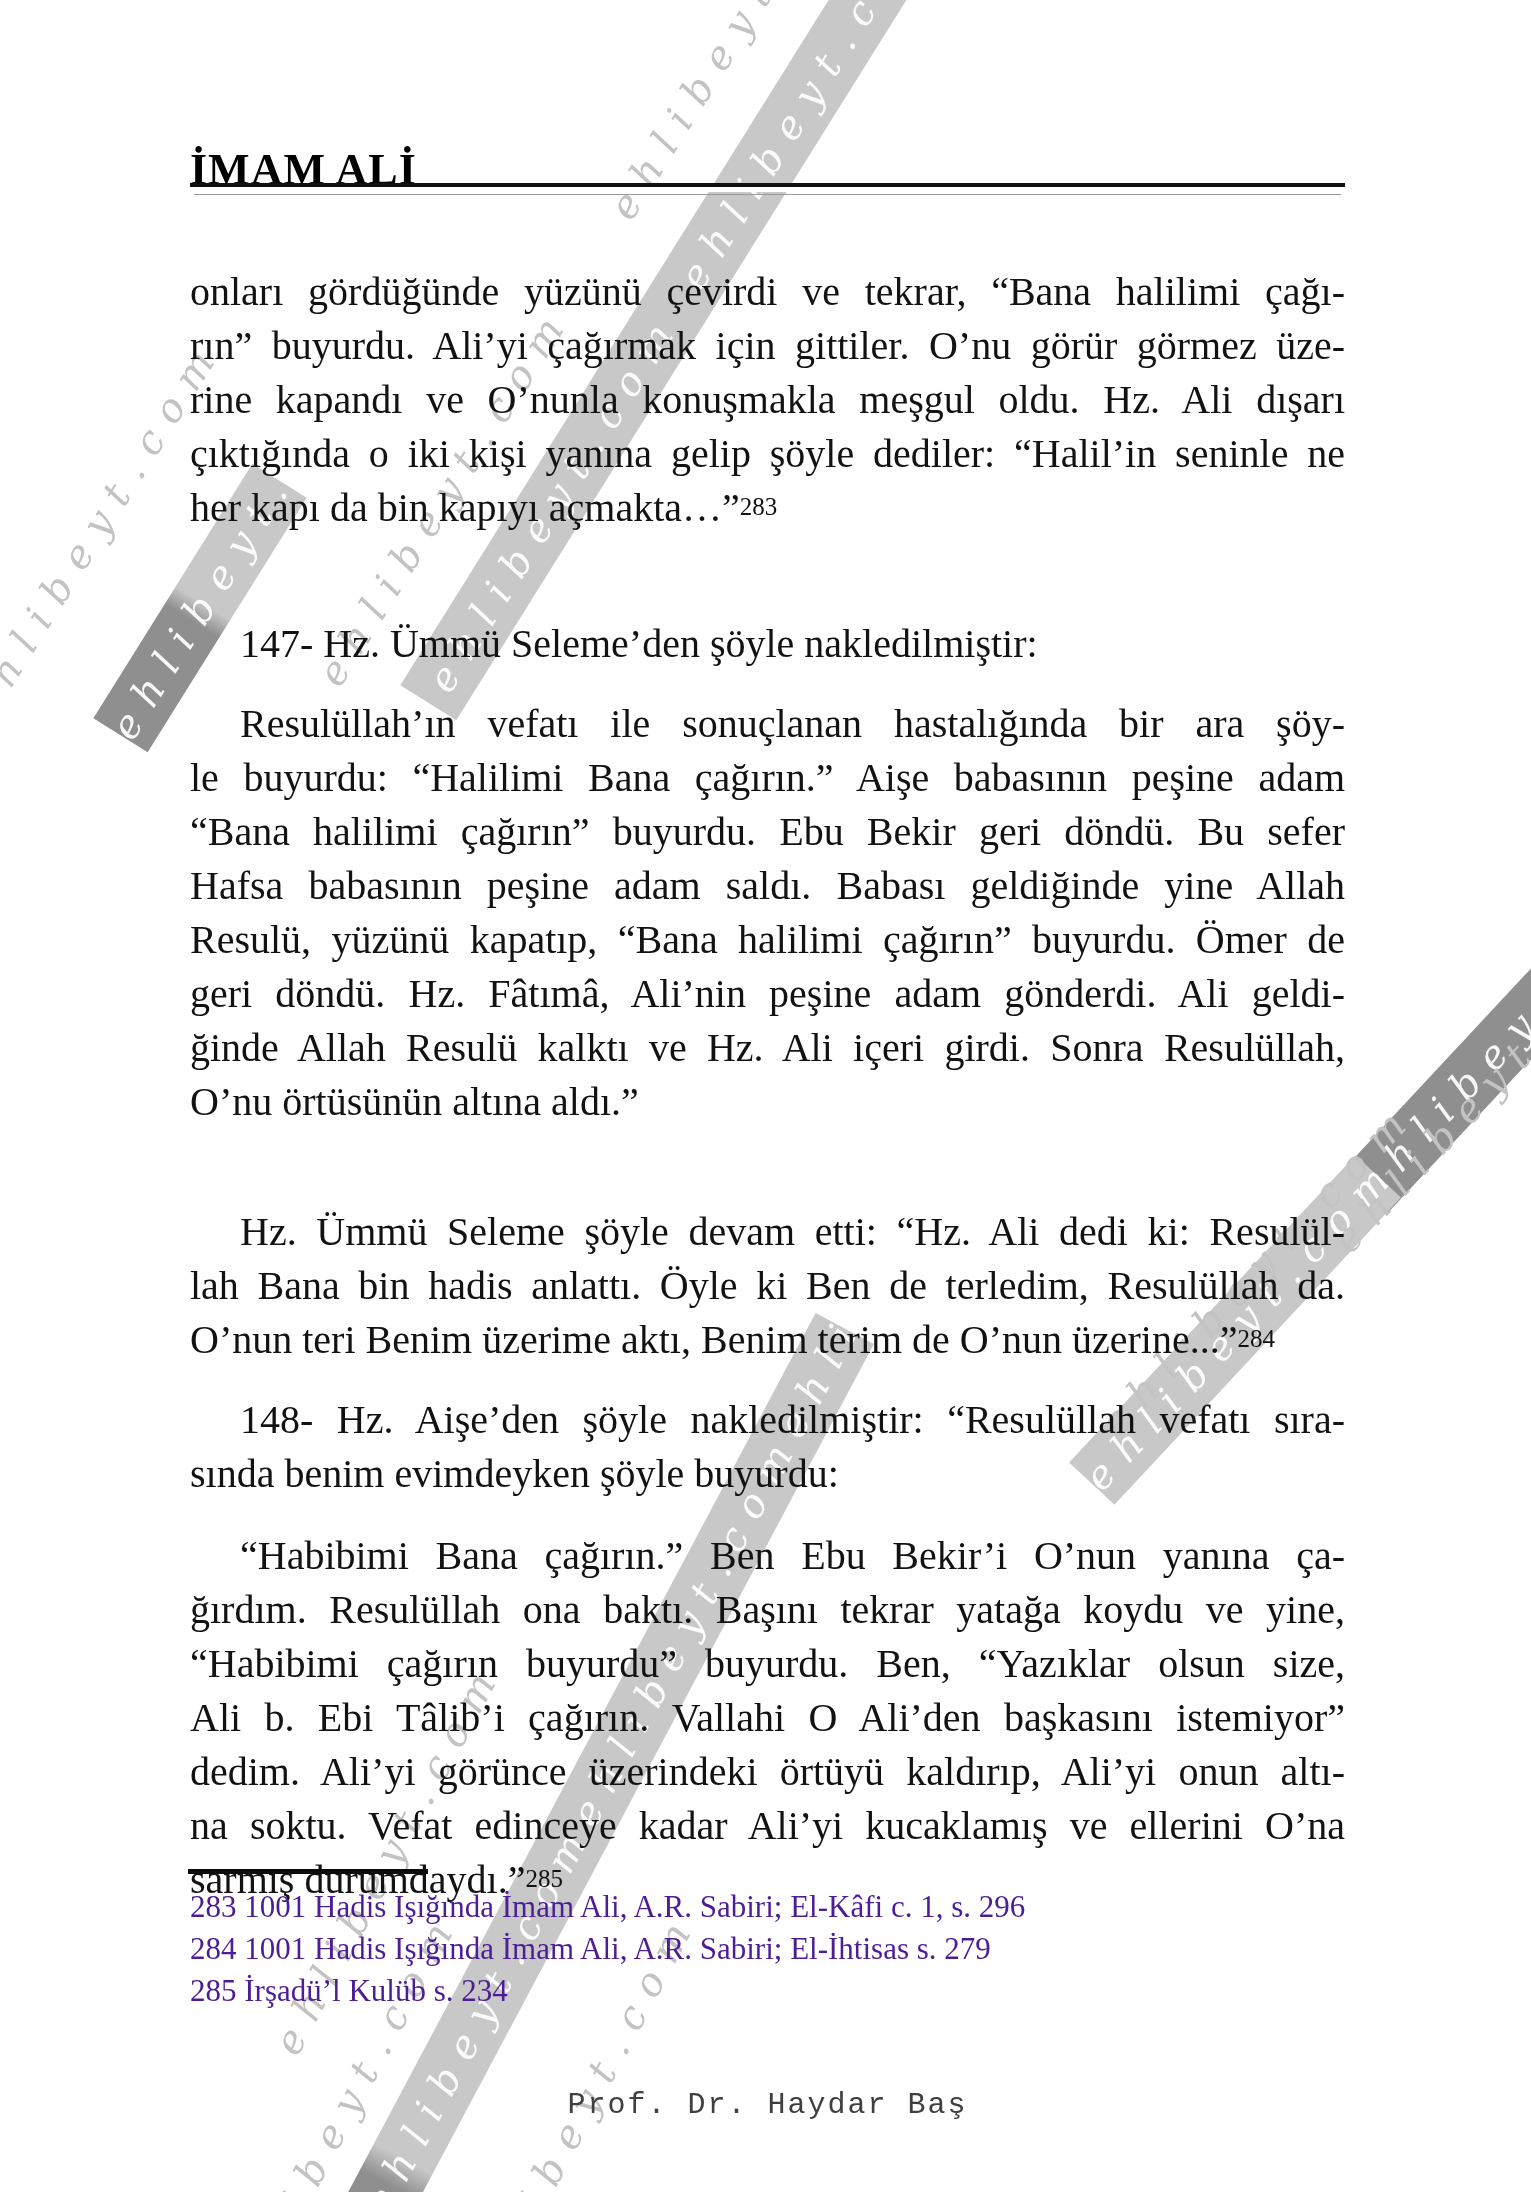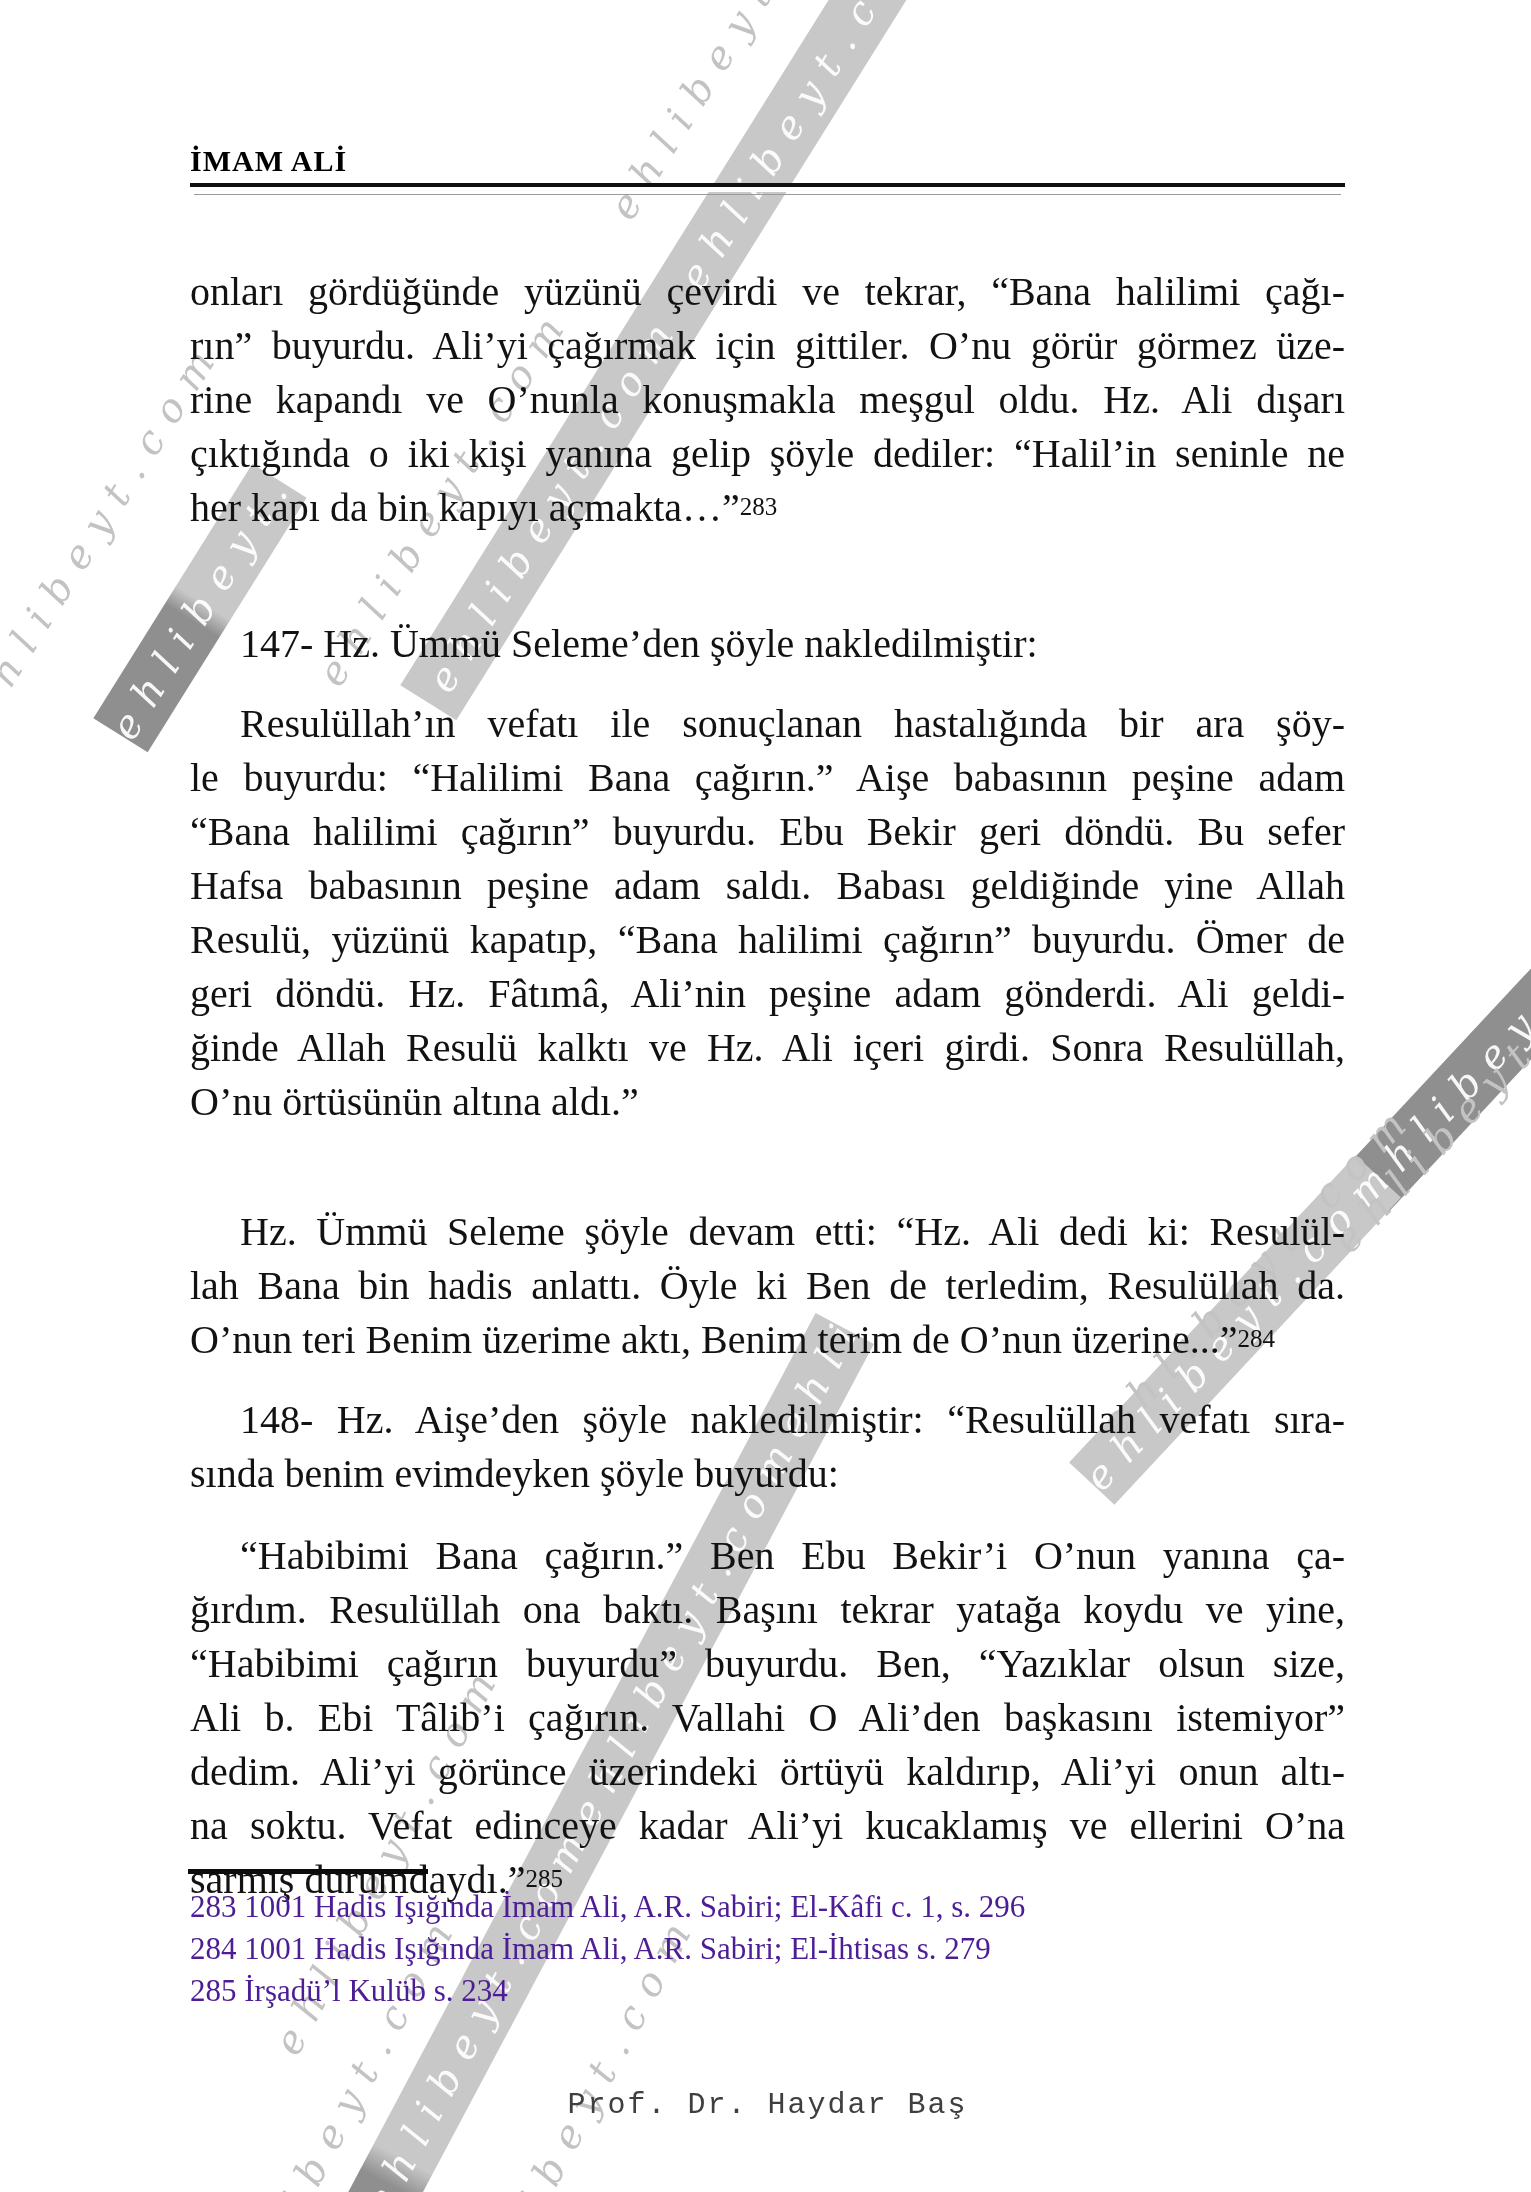--- a/index.html
+++ b/index.html
@@ -20,21 +20,21 @@
     font-family:"DejaVu Serif",serif;font-style:italic;
   }
   .wm-el span{font-size:40px;letter-spacing:15px;}
   .wm-stripe span{color:rgba(255,255,255,0.93);}
   .wm-text{background:transparent;}
   .wm-text span{color:#c3c3c3;}
   
   .content{position:absolute;inset:0;z-index:1;}
   .page-title{
     position:absolute;left:190px;top:144px;
-    font-size:30px;font-weight:bold;letter-spacing:1px;color:#000;
+    font-size:44px;font-weight:bold;letter-spacing:1px;color:#000;
   }
   .header-rule{
     position:absolute;left:190px;top:183px;width:1155px;height:4px;
     background:#101010;border-bottom:5px solid #fff;box-shadow:0 7px 0 -4px #9a9a9a;
   }
   .para{
     position:absolute;left:190px;width:1155px;
     font-size:40px;line-height:54px;margin-top:44px;
   }
   .para .line{

